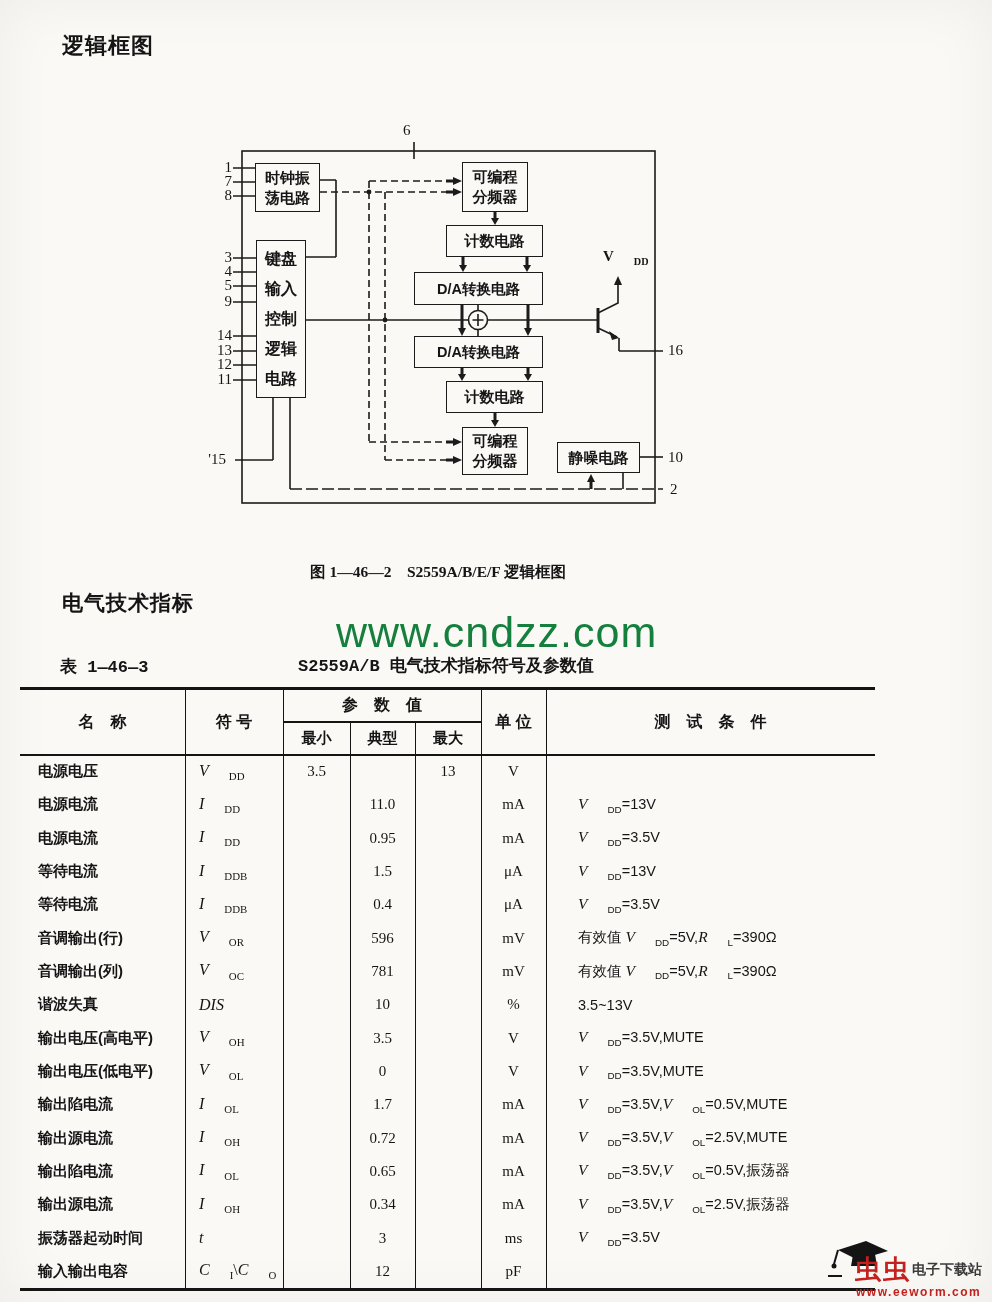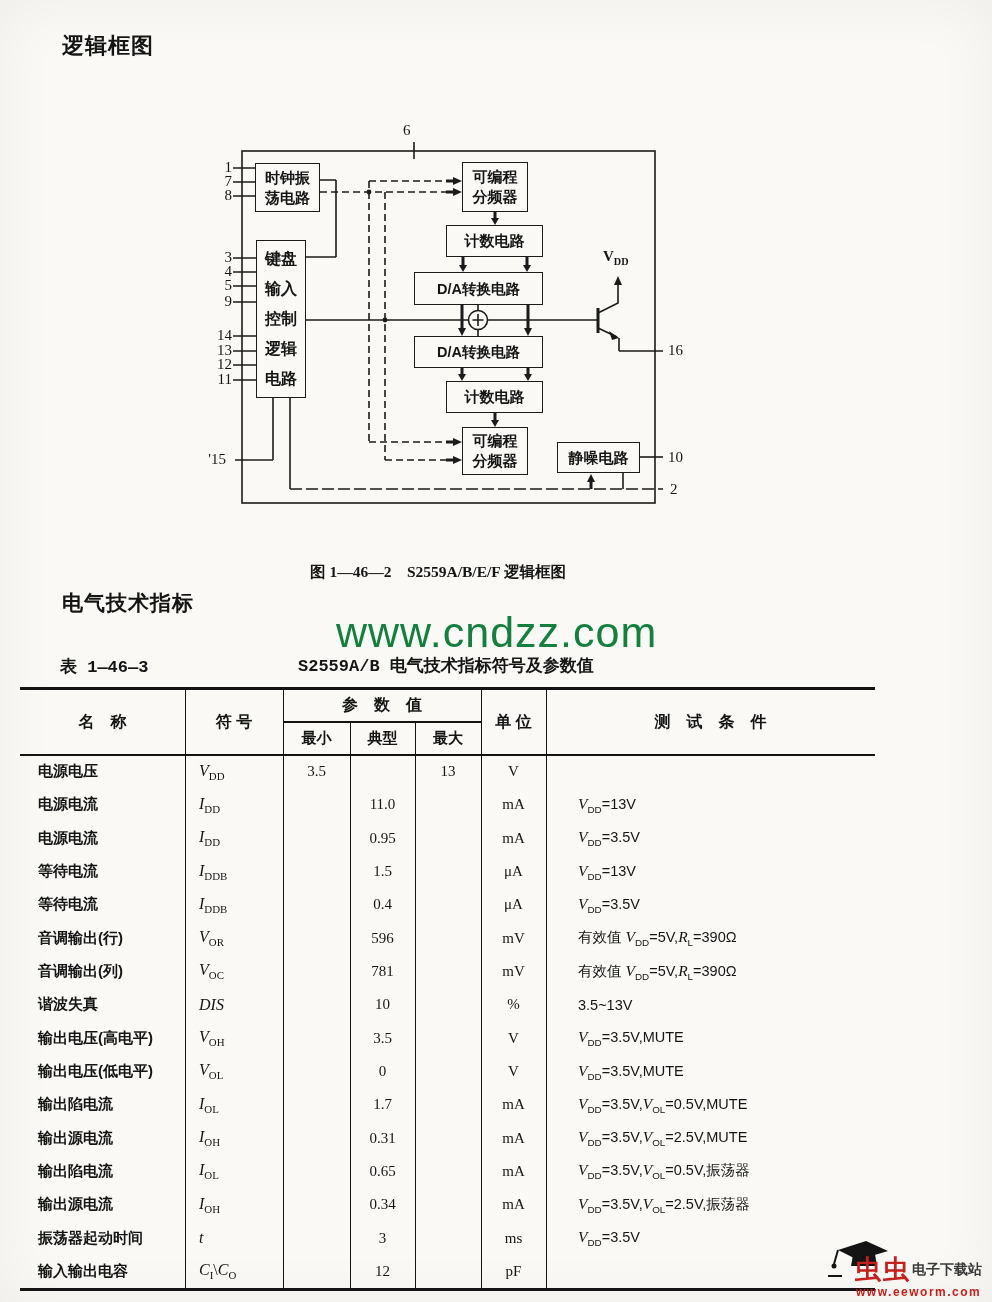--- a/index.html
+++ b/index.html
@@ -2,21 +2,21 @@
 <html><head>
 <meta charset="utf-8">
 <style>
   html,body{margin:0;padding:0;background:#e9e9e9;}
   .page{position:relative;width:992px;height:1302px;background:#faf9f6;overflow:hidden;
         font-family:"Liberation Sans",sans-serif;color:#151515;
         box-shadow:inset 0 0 60px rgba(0,0,0,0.05);}
   .abs{position:absolute;}
   .cjk-b{font-family:Liberation Mono, monospace;font-weight:700;}
   .it{font-style:italic;font-family:"Liberation Serif",serif;}
-  sub{font-size:0.68em;}
+  sub{font-size:0.68em;margin-left:20px;}
 
   
   .h-logic{left:62px;top:31px;font-size:22px;letter-spacing:1px;}
   .fig-caption{left:310px;top:562px;font-size:15.5px;font-weight:600;
                font-family:"Liberation Serif",serif;}
   .h-elec{left:62px;top:589px;font-size:21px;letter-spacing:1px;}
   .tbl-label{left:60px;top:655px;font-size:17px;}
   .tbl-title{left:298px;top:654px;font-size:17px;z-index:2;}
   .watermark{left:336px;top:608px;font-size:43px;color:#15803d;letter-spacing:1px;
              z-index:1;font-weight:400;}
@@ -294,21 +294,21 @@
           <div class="cell c-min"></div>
           <div class="cell c-typ">1.7</div>
           <div class="cell c-max"></div>
           <div class="cell c-unit">mA</div>
           <div class="cell c-cond"><span class="it">V</span><sub>DD</sub><span>=3.5V,</span><span class="it">V</span><sub>OL</sub><span>=0.5V,MUTE</span></div>
         </div>
         <div class="trow">
           <div class="cell c-name">输出源电流</div>
           <div class="cell c-sym"><span class="it">I</span><sub>OH</sub></div>
           <div class="cell c-min"></div>
-          <div class="cell c-typ">0.31</div>
+          <div class="cell c-typ">0.72</div>
           <div class="cell c-max"></div>
           <div class="cell c-unit">mA</div>
           <div class="cell c-cond"><span class="it">V</span><sub>DD</sub><span>=3.5V,</span><span class="it">V</span><sub>OL</sub><span>=2.5V,MUTE</span></div>
         </div>
         <div class="trow">
           <div class="cell c-name">输出陷电流</div>
           <div class="cell c-sym"><span class="it">I</span><sub>OL</sub></div>
           <div class="cell c-min"></div>
           <div class="cell c-typ">0.65</div>
           <div class="cell c-max"></div>

